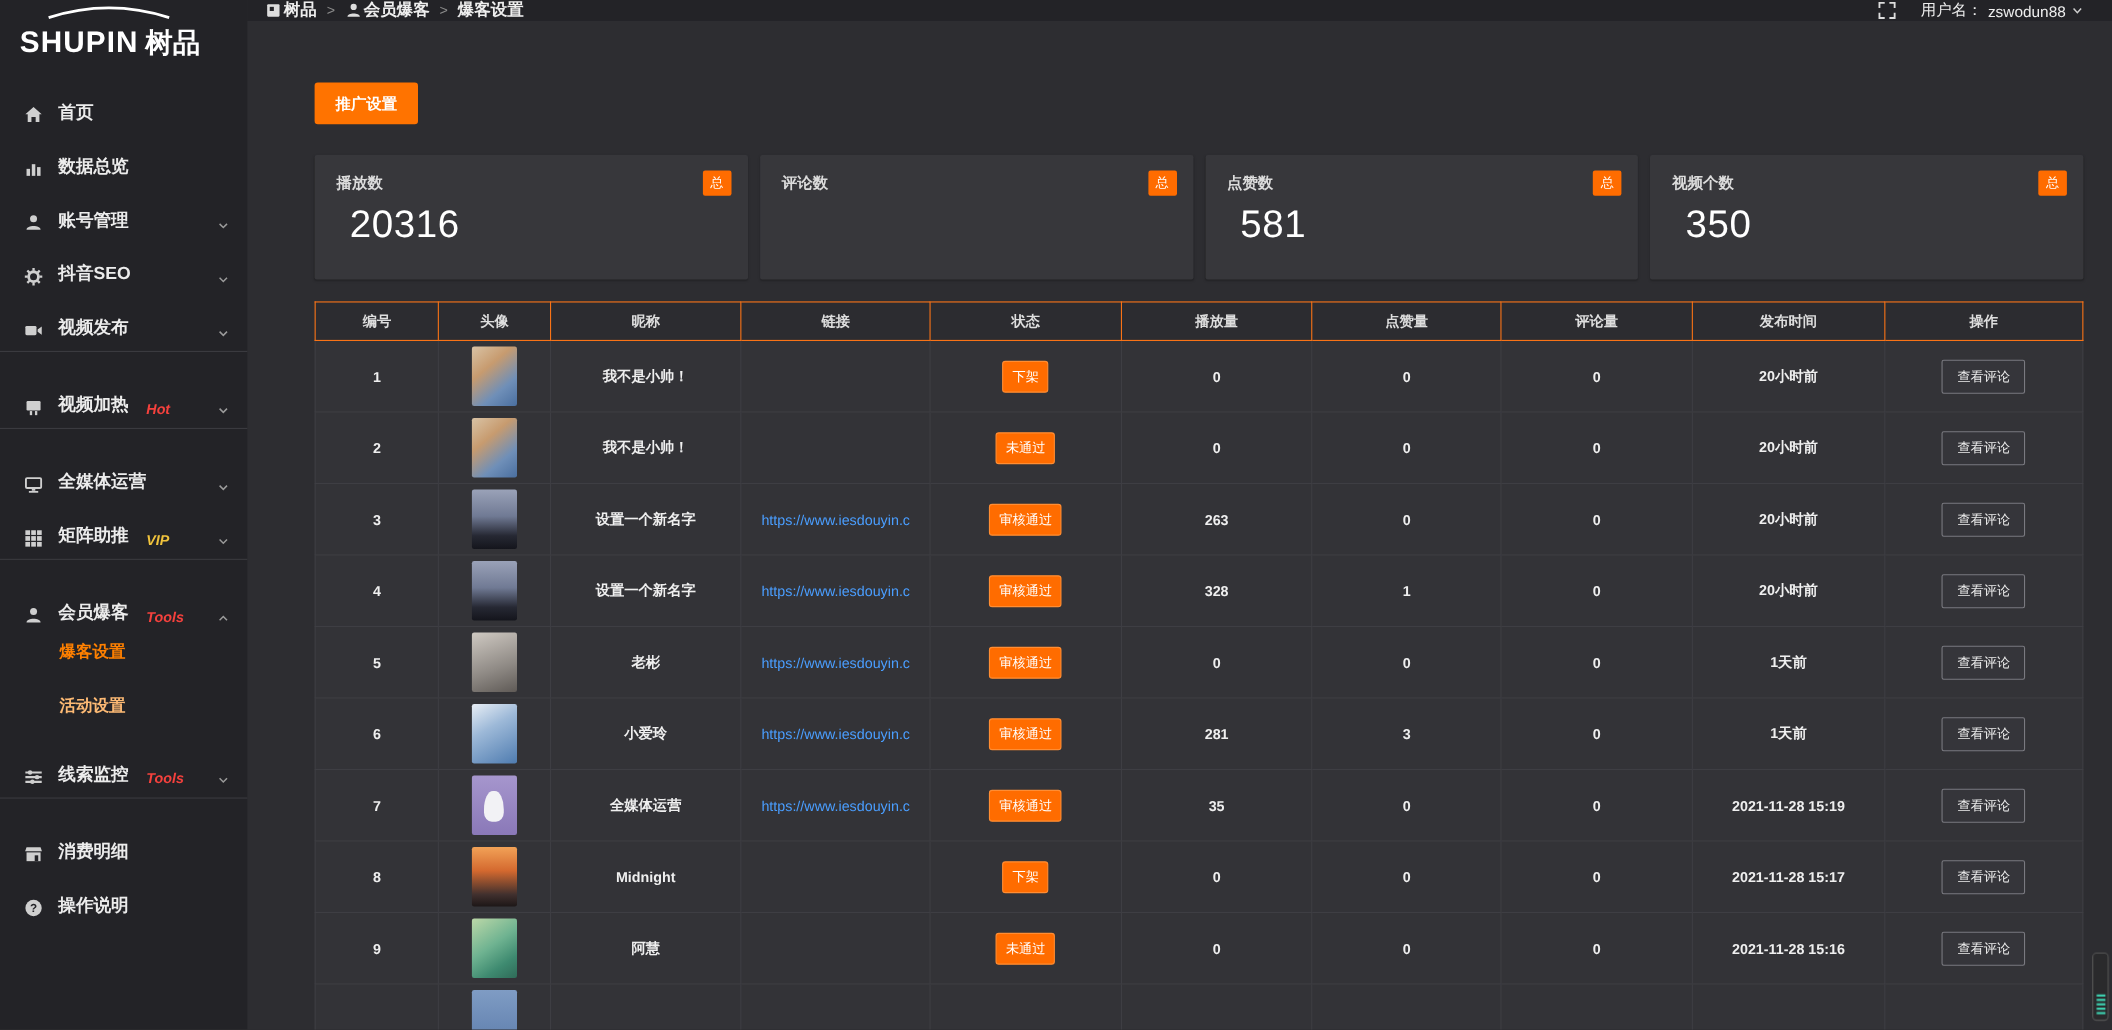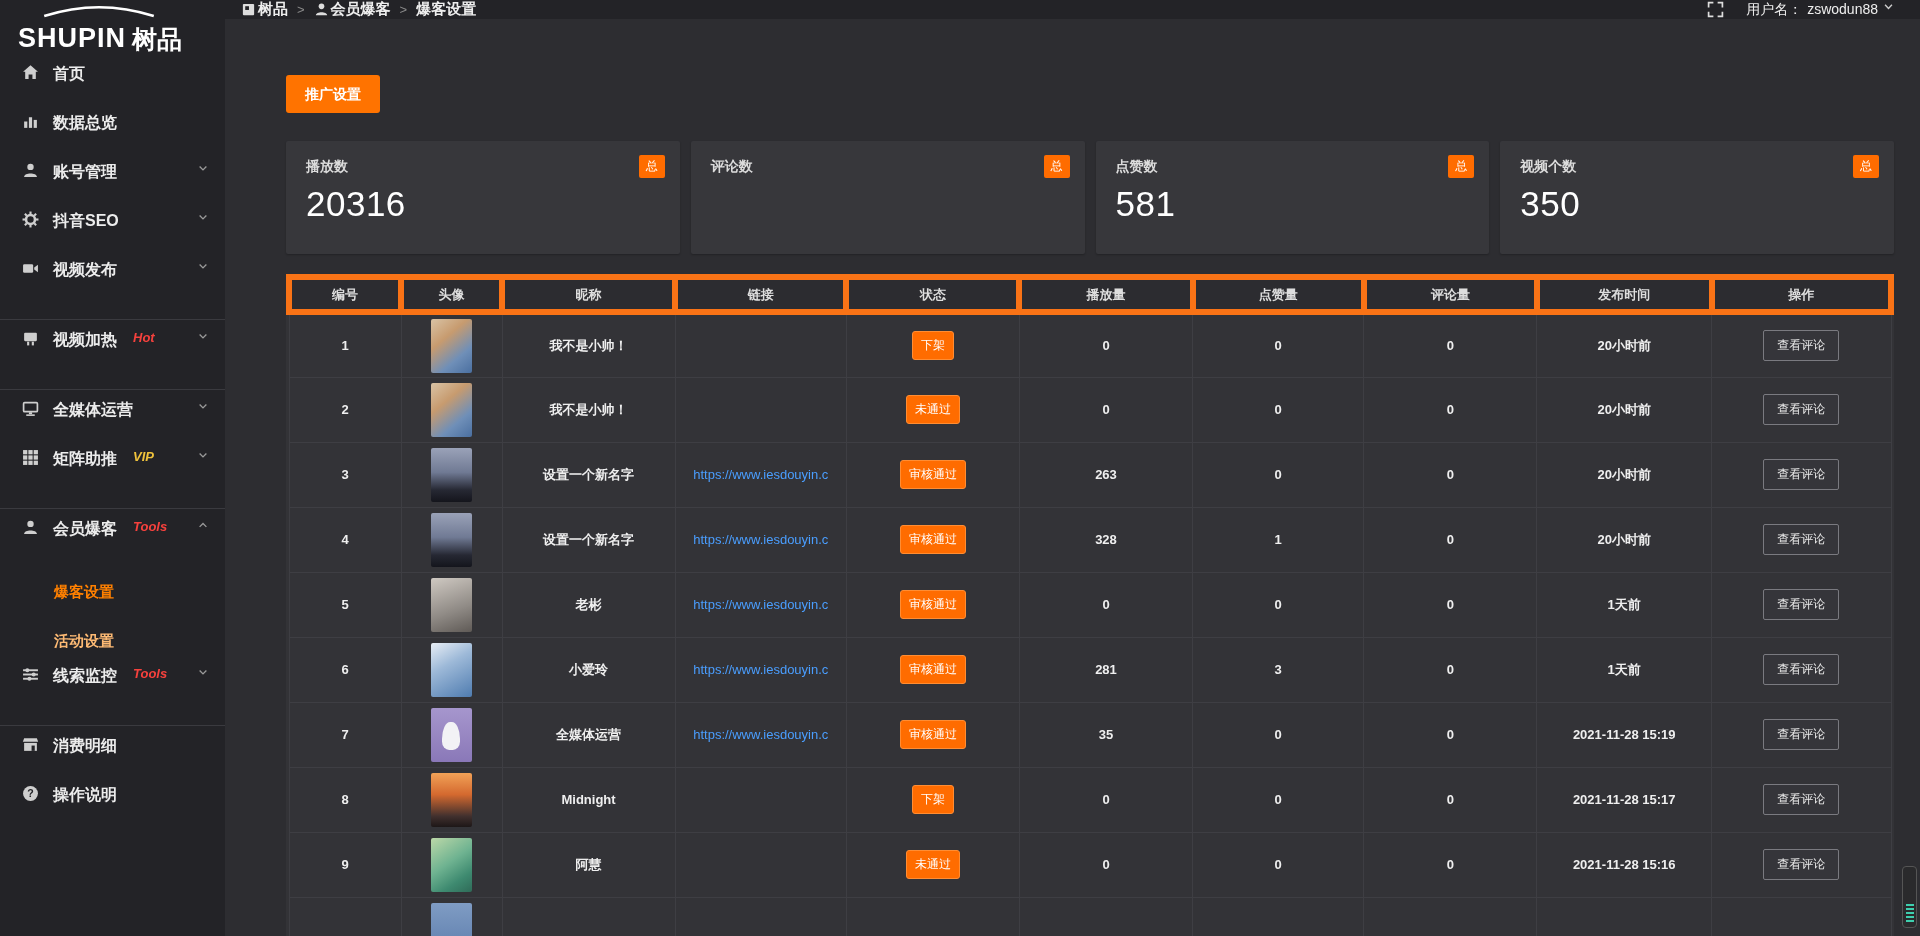--- a/index.html
+++ b/index.html
@@ -7,21 +7,21 @@
     font-family:"Liberation Sans","DejaVu Sans",sans-serif; }
   body { display:flex; }
 
   
   .sidebar { width:225px; min-width:225px; height:936px; background:#232327; color:#e6e6e6; }
   .logo { height:60px; display:flex; align-items:flex-end; padding:0 0 8px 18px; position:relative; }
   .logo-arc { position:absolute; top:4px; left:40px; width:118px; height:14px; }
   .logo-en { font-size:27px; font-weight:800; letter-spacing:1px; color:#fff; line-height:1; }
   .logo-cn { font-size:25px; font-weight:800; color:#fff; margin-left:6px; line-height:1; }
   .menu { padding-top:4px; }
-  .s-item { height:49px; display:flex; align-items:flex-start; padding:0 16px 0 22px; cursor:pointer; }
+  .s-item { height:49px; display:flex; align-items:flex-end; padding:0 16px 0 22px; cursor:pointer; }
   .s-ic { width:17px; height:17px; margin-right:14px; display:inline-flex; }
   .s-ic svg { width:100%; height:100%; }
   .s-label { font-size:16px; font-weight:600; color:#ececec; }
   .s-badge { font-size:13px; font-style:italic; font-weight:700; margin-left:16px; }
   .s-badge.red { color:#f5413d; }
   .s-badge.vip { color:#f0c33c; }
   .chev { margin-left:auto; width:12px; height:12px; display:inline-flex; }
   .chev svg { width:12px; height:12px; }
   .s-div { height:1px; background:#3a3a3f; margin:10px 0; }
   .s-sub { height:49px; display:flex; align-items:center; padding-left:54px; font-size:15px;
@@ -31,42 +31,42 @@
   
   .main-wrap { flex:1; display:flex; flex-direction:column; }
   .topbar { height:48px; background:#232327; display:flex; align-items:center;
     padding:0 26px 0 16px; color:#eee; }
   .crumb { display:flex; align-items:center; gap:9px; font-size:15px; font-weight:600; }
   .crumb .sep { color:#8a8a8a; font-size:13px; font-weight:400; }
   .crumb .ic { width:15px; height:15px; display:inline-flex; margin-right:2px; }
   .crumb-item { display:flex; align-items:center; cursor:pointer; }
   .topbar-right { margin-left:auto; display:flex; align-items:center; gap:22px; }
   .fs-btn { width:17px; height:17px; display:inline-flex; cursor:pointer; }
-  .user-box { font-size:14px; display:flex; align-items:flex-start; gap:5px; cursor:pointer; }
+  .user-box { font-size:14px; display:flex; align-items:center; gap:5px; cursor:pointer; }
   .user-box .chev-s { width:11px; height:11px; display:inline-flex; }
 
   .content { flex:1; padding:56px 26px 0 61px; background:#2d2d31; }
   .promo-btn { display:inline-block; background:#ff7300; color:#fff; border:none; font-size:14px;
     font-weight:600; padding:0 19px; height:38px; line-height:38px; border-radius:3px; cursor:pointer;
     font-family:inherit; }
 
   
   .stats { display:flex; gap:11px; margin-top:28px; }
   .card { flex:1; height:113px; background:#37373b; border-radius:2px; padding:17px 15px 0 20px;
     position:relative; box-shadow:0 1px 2px rgba(0,0,0,.25); }
   .card-label { font-size:14px; color:#dcdcdc; font-weight:600; }
-  .card-value { font-size:35px; color:#fff; font-weight:400; margin-top:8px; letter-spacing:.5px; }
+  .card-value { font-size:35px; color:#fff; font-weight:400; margin-top:8px; letter-spacing:.5px;margin-left:12px; }
   .card-badge { position:absolute; top:14px; right:15px; background:#ff6c00; color:#fff;
     font-size:12px; padding:3px 7px; border-radius:2px; }
 
   
   .tbl-wrap { margin-top:20px; }
   table { width:100%; border-collapse:collapse; table-layout:fixed; background:#333337; }
   th { height:35px; background:#2c2c30; color:#dedede; font-size:13px; font-weight:700;
-    border:6px solid #f97316; }
+    border:1px solid #f97316; }
   td { height:65px; text-align:center; color:#efefef; font-size:13px; font-weight:700;
     border:1px solid #3e3e43; overflow:hidden; white-space:nowrap; }
   td.link-cell { color:#4a9eff; font-weight:400; text-overflow:clip; cursor:pointer; }
   .avatar { width:41px; height:54px; border-radius:2px; margin:0 auto; }
   .av1,.av2 { background:linear-gradient(140deg,#d9c3a5 0%,#c79b6f 35%,#6f8fb8 70%,#4a6fa0 100%); }
   .av3,.av4 { background:linear-gradient(180deg,#9aa2b8 0%,#707a94 45%,#262833 78%,#14151c 100%); }
   .av5 { background:linear-gradient(160deg,#cfc9c2 0%,#8f8a85 60%,#5f5a56 100%); }
   .av6 { background:linear-gradient(150deg,#e8eef5 0%,#9db9d8 40%,#4f7cb0 100%); }
   .av7 { background:linear-gradient(180deg,#a696cd,#8a78b8); position:relative; }
   .av7::after { content:""; position:absolute; left:11px; top:14px; width:18px; height:28px;

